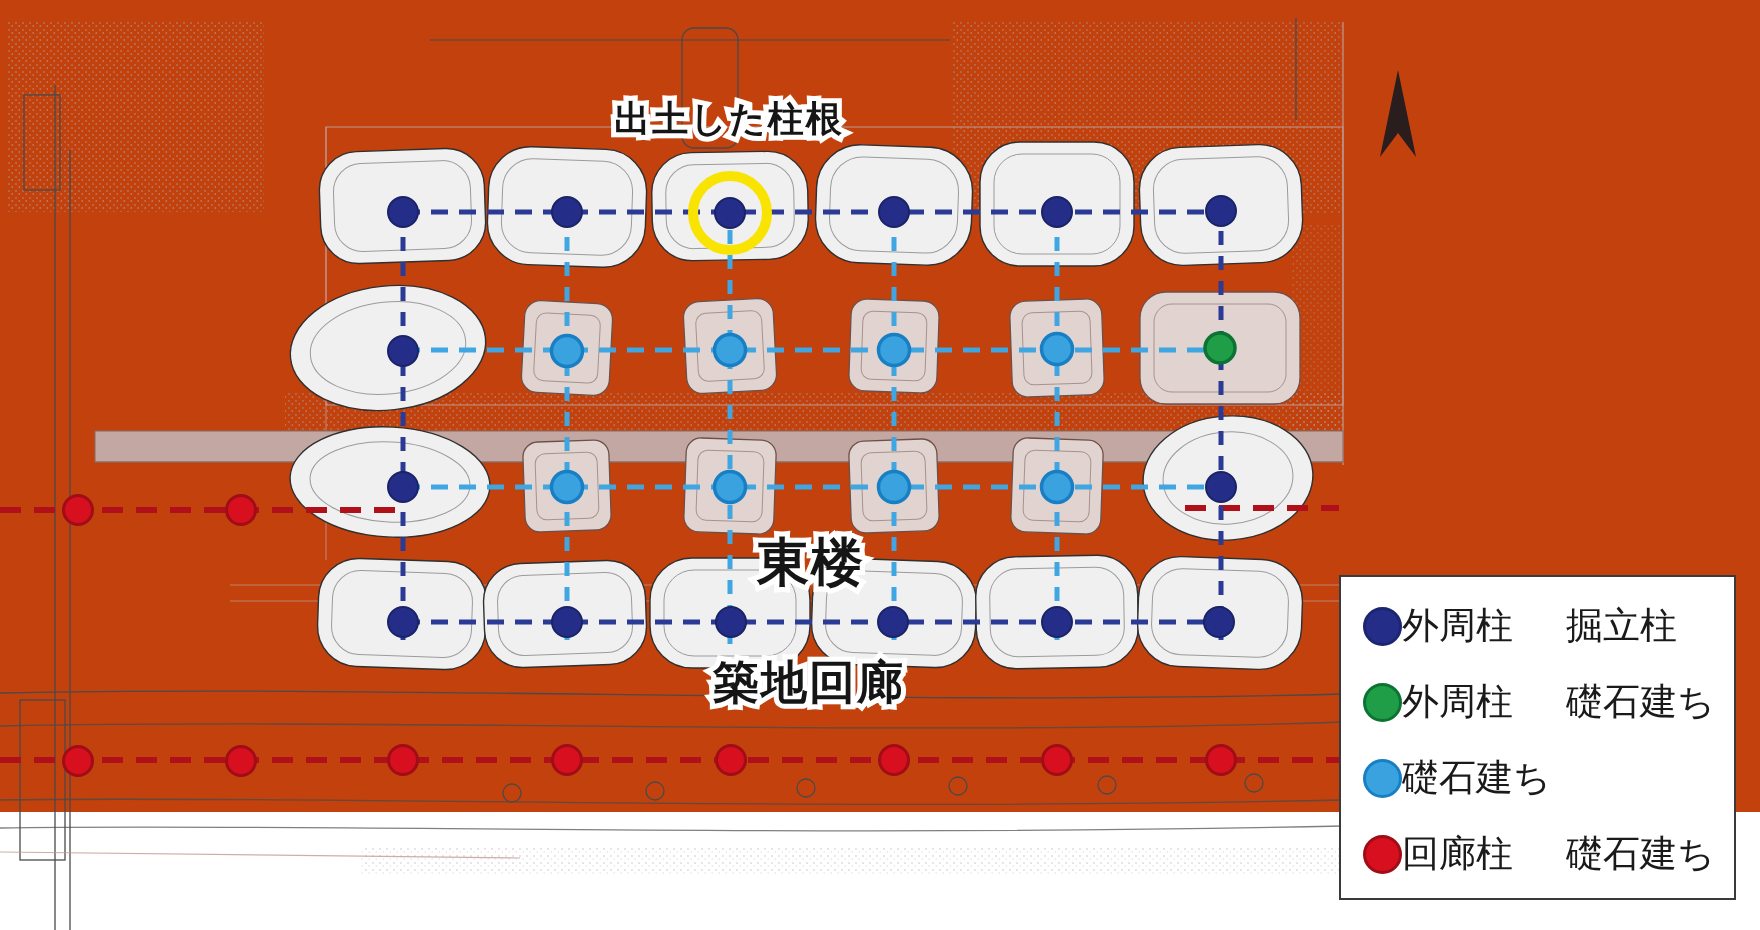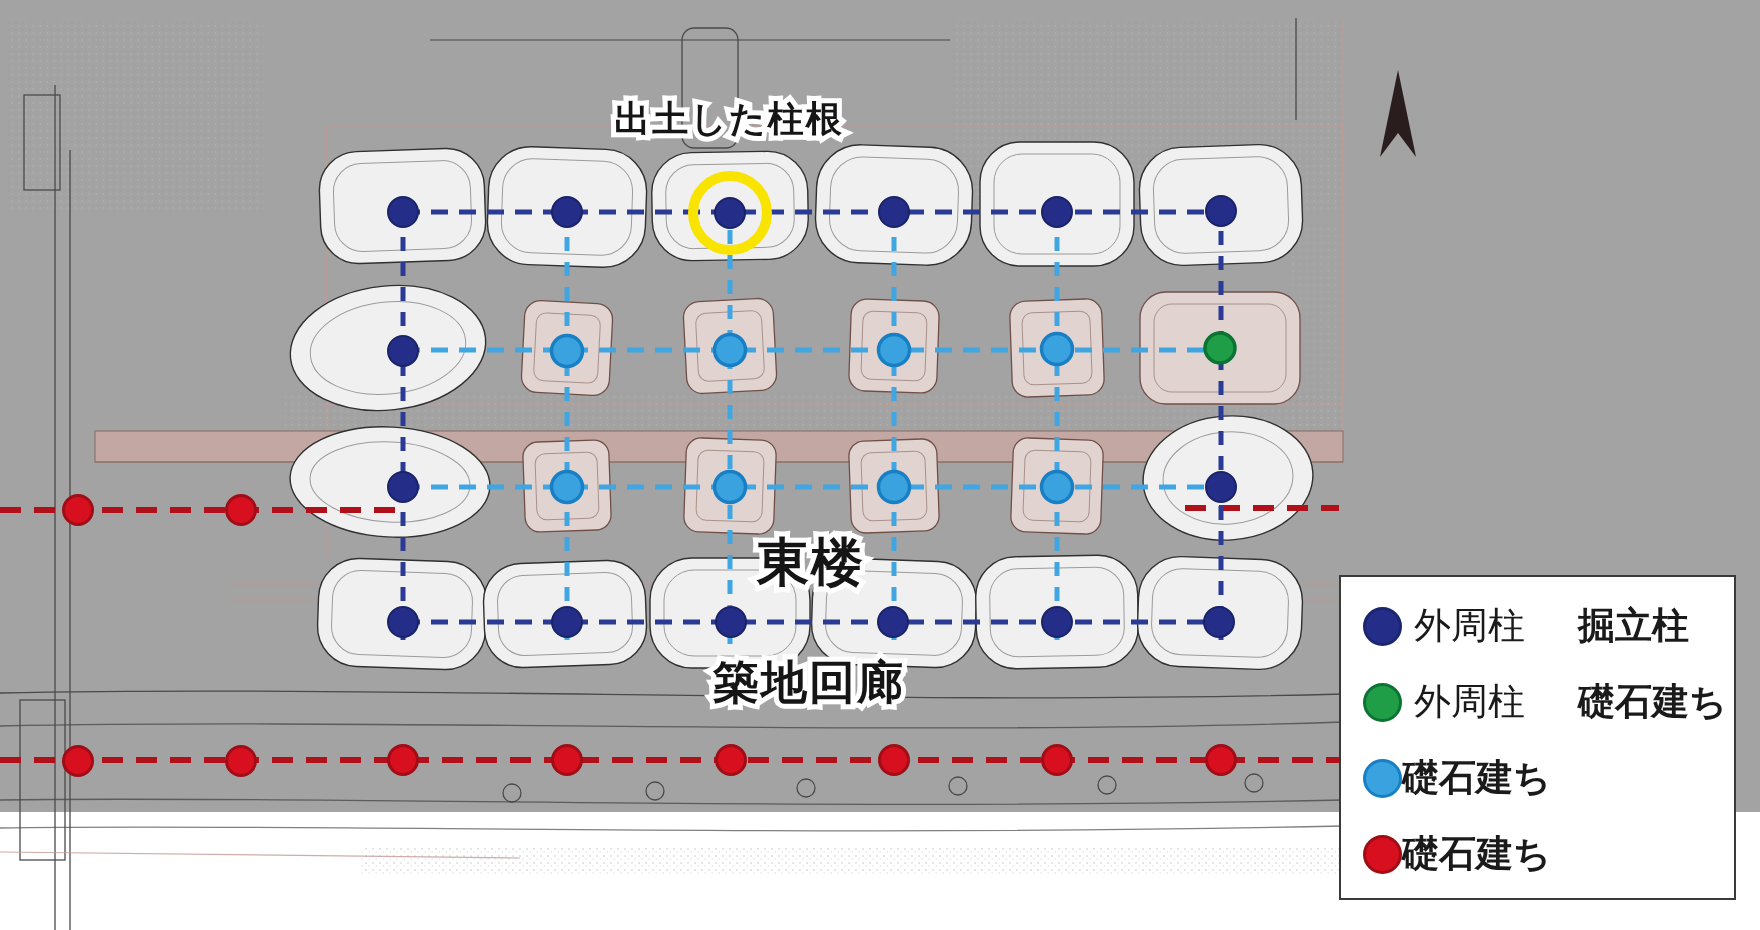--- a/index.html
+++ b/index.html
@@ -1,38 +1,38 @@
 <!DOCTYPE html>
 <html><head>
 <meta charset="utf-8">
 <style>
   html,body{margin:0;padding:0;background:#fff;}
   body{width:1760px;height:930px;overflow:hidden;
        font-family:"Liberation Sans","DejaVu Sans",sans-serif;}
-  .stage{position:relative;width:1760px;height:812px;background:#a3a3a3;}
+  .stage{position:relative;width:1760px;height:812px;background:#c2410c;}
   svg{position:absolute;left:0;top:0;}
   
   .bo{fill:#f0f0f1;stroke:#303030;stroke-width:1.4;}
   .bi{fill:none;stroke:#9b9b9b;stroke-width:1;}
   .st{fill:#e0d3d0;stroke:#6f5049;stroke-width:1.3;}
   .sti{fill:none;stroke:#a8928c;stroke-width:1;}
   .thin{fill:none;stroke:#4a4a4a;stroke-width:1.3;}
   .brown{fill:none;stroke:#c09a94;stroke-width:1.2;}
   .map-label{fill:#151515;stroke:#ffffff;stroke-width:10;paint-order:stroke;
              font-weight:600;letter-spacing:2px;text-anchor:middle;
              font-family:"Liberation Sans","DejaVu Sans",sans-serif;}
   
   .legend{position:absolute;box-sizing:border-box;background:#fff;
           border:2.5px solid #3a3a3a;display:flex;flex-direction:column;
           justify-content:space-between;padding:24px 0 19px 22px;}
   .leg-row{display:flex;align-items:center;}
   .swatch{width:39px;height:39px;border-radius:50%;box-sizing:border-box;
           border:3px solid transparent;flex:0 0 auto;}
-  .lcol{font-size:37px;font-weight:500;color:#1a1a1a;width:164px;margin-left:12px;}
-  .ltype{font-size:37px;font-weight:700;color:#1a1a1a;}
+  .lcol{font-size:37px;font-weight:500;color:#1a1a1a;width:164px;margin-left:0;}
+  .ltype{font-size:37px;font-weight:400;color:#1a1a1a;}
 </style>
 </head>
 <body>
 
 <div class="stage">
 
   <svg width="1760" height="930" viewBox="0 0 1760 930">
     <defs>
       <pattern id="stipple" width="7" height="7" patternUnits="userSpaceOnUse">
         <circle cx="2" cy="2" r="0.9" fill="#9a9a9a" opacity="0.75"></circle>
@@ -270,16 +270,17 @@
         <span class="swatch" style="background: rgb(31, 158, 71); border-color: rgb(12, 116, 51);"></span>
         <span class="lcol">外周柱</span>
         <span class="ltype">礎石建ち</span>
       </div>
       <div class="leg-row">
         <span class="swatch" style="background: rgb(58, 163, 223); border-color: rgb(24, 127, 196);"></span>
         <span class="ltype">礎石建ち</span>
       </div>
       <div class="leg-row">
         <span class="swatch" style="background: rgb(215, 15, 30); border-color: rgb(160, 13, 22);"></span>
+        <span class="lcol">回廊柱</span>
         <span class="ltype">礎石建ち</span>
       </div>
     </div>
 </div>
 
 </body></html>

